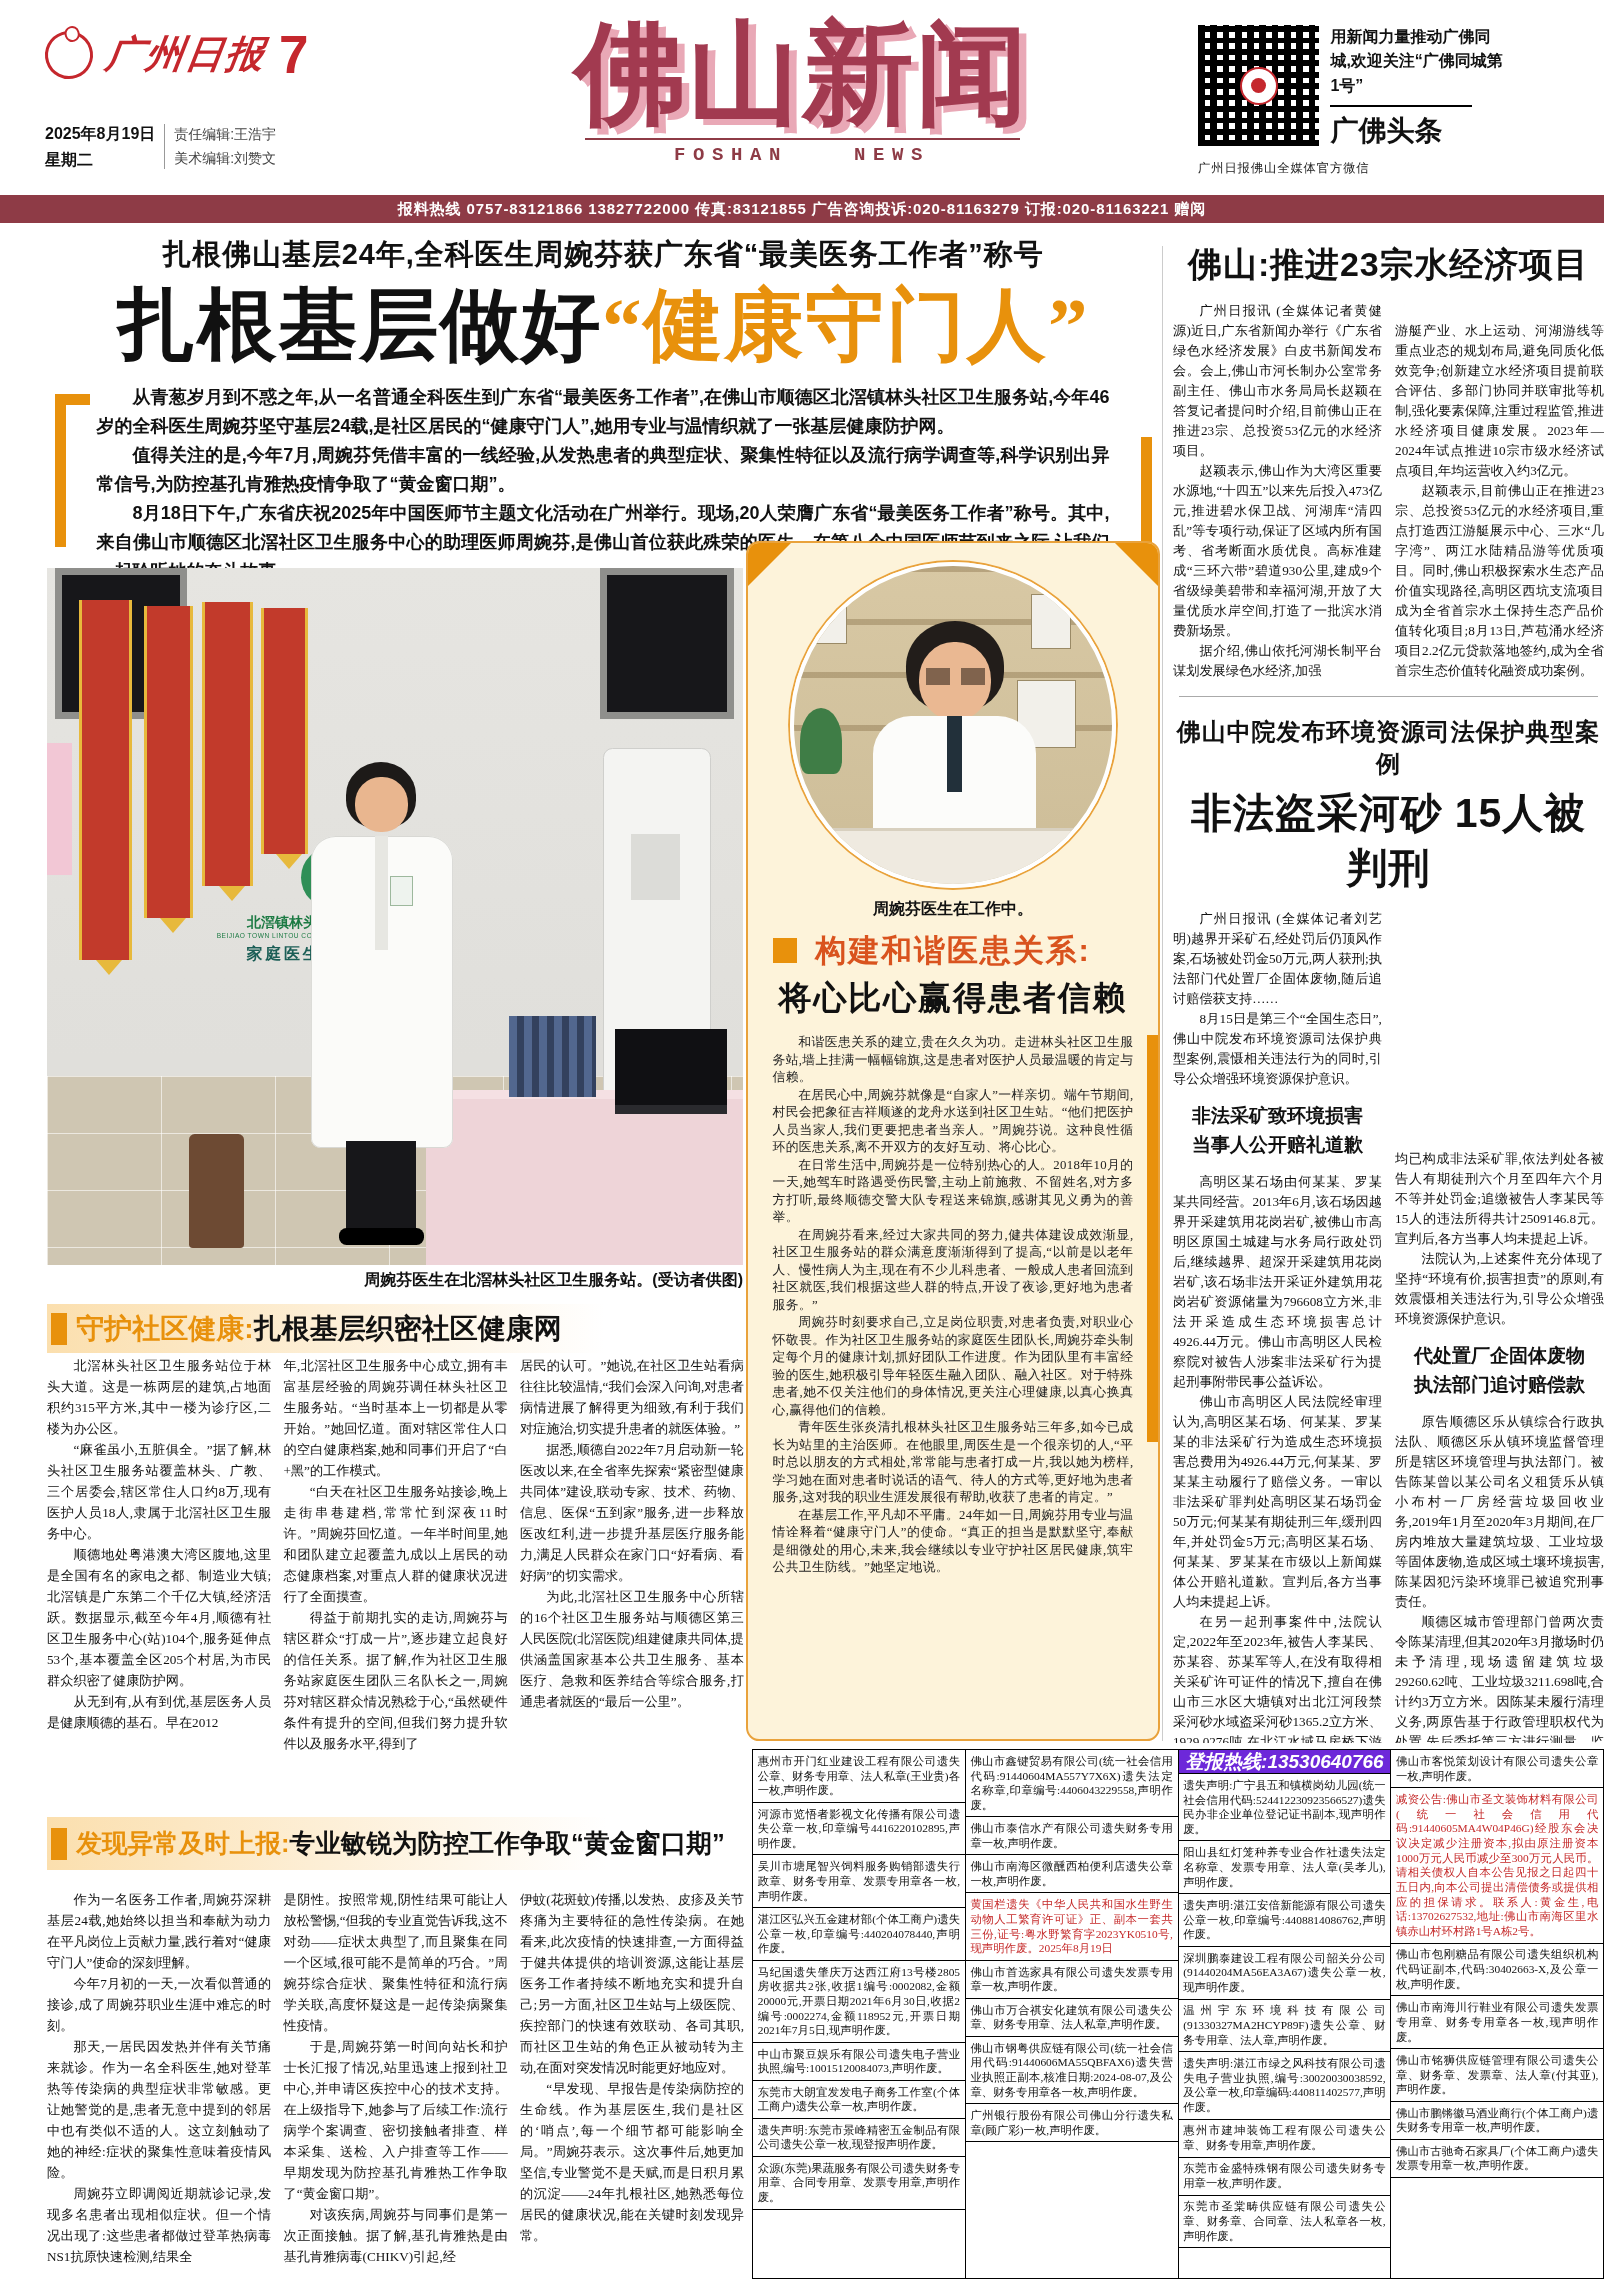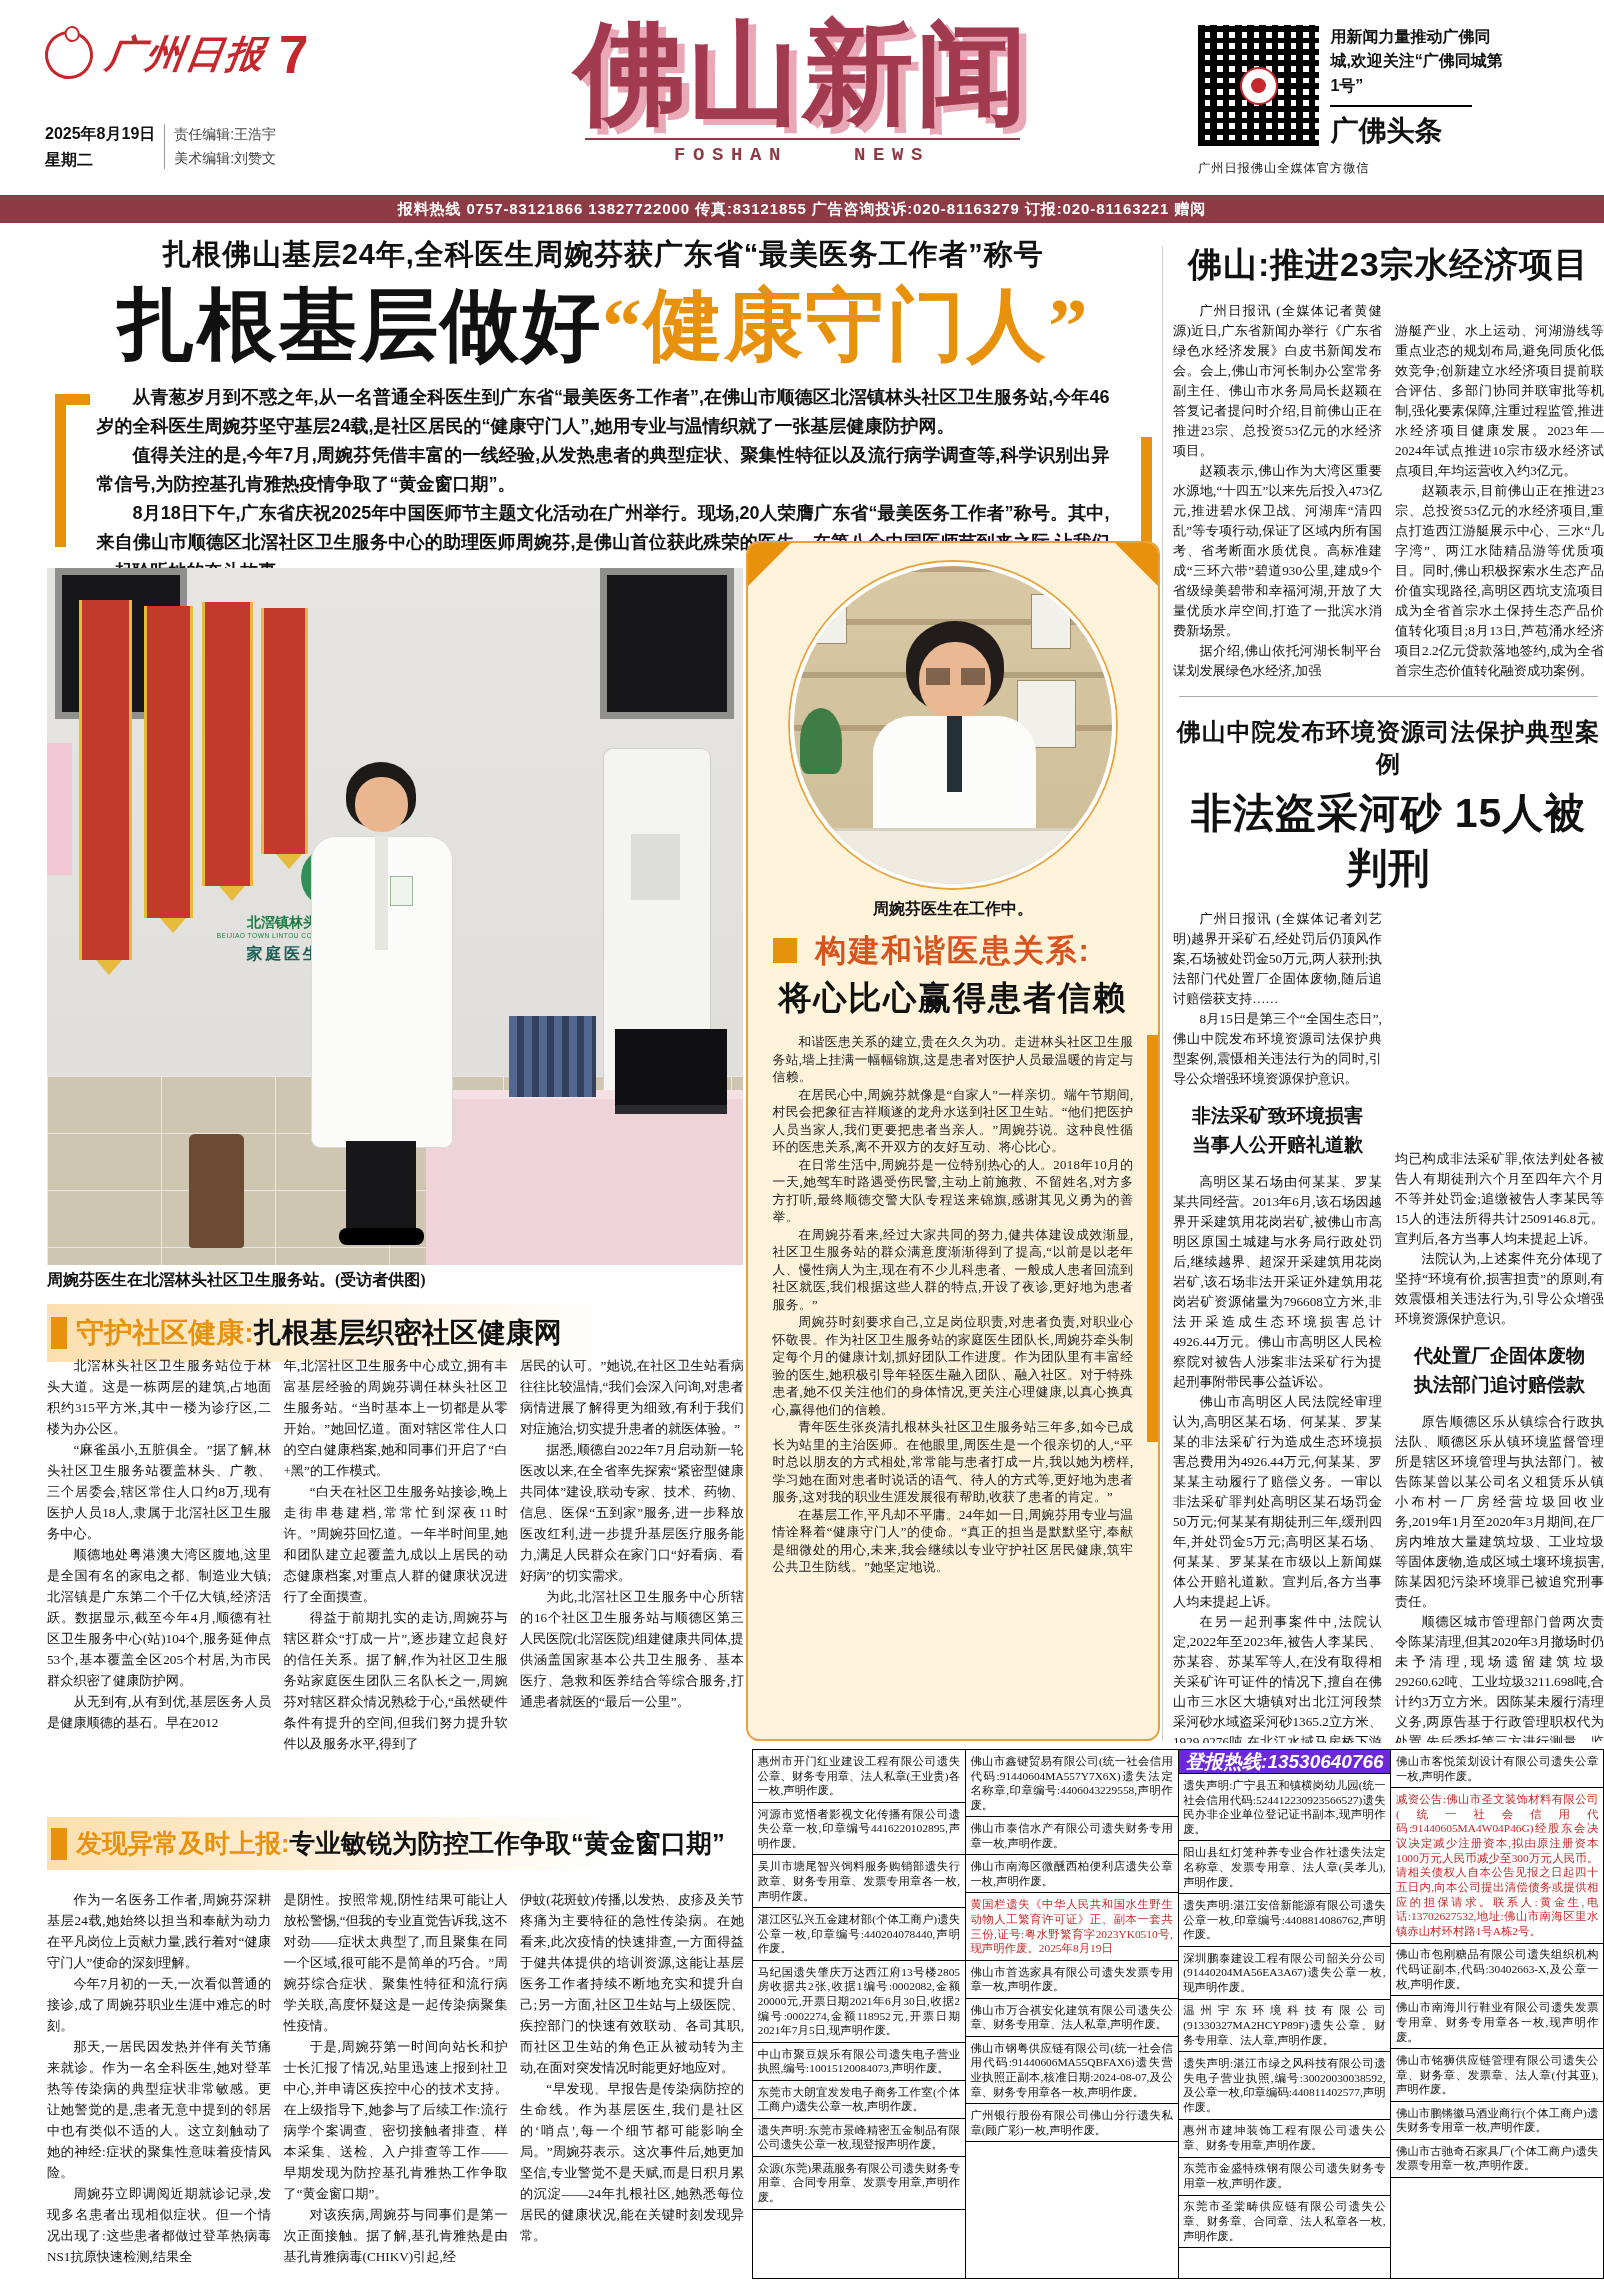--- a/index.html
+++ b/index.html
@@ -71,24 +71,24 @@
   .pm-bin{position:absolute;left:142px;bottom:17px;width:55px;height:114px;background:#6d4a33;border-radius:5.7px 5.7px 3.8px 3.8px;}
   .pm-doc{position:absolute;left:254px;top:194px;width:161px;height:492px;}
   .pm-hair{position:absolute;left:45px;top:0;width:70px;height:66px;background:#1d1a18;border-radius:50% 50% 42% 42%;}
   .pm-face{position:absolute;left:54px;top:15px;width:53px;height:55px;background:#e9b68f;border-radius:48%;}
   .pm-coat{position:absolute;left:9.5px;top:74px;width:142px;height:312px;background:#fbfbf9;border-radius:24.6px 24.6px 9.5px 9.5px;
       box-shadow:inset 0 0 0 0.9px #d8d8d4;}
   .pm-coat::before{content:"";position:absolute;left:64px;top:0;width:13.2px;height:114px;background:#e7e7e2;}
   .pm-badge{position:absolute;left:89px;top:114px;width:21px;height:28px;background:#eef3ee;border:0.9px solid #9db89d;}
   .pm-pants{position:absolute;left:45px;top:379px;width:70px;height:91px;background:#17171a;}
   .pm-shoes{position:absolute;left:38px;top:466px;width:85px;height:17px;background:#000;border-radius:7.6px;}
-  .photo-caption{position:absolute;left:47px;top:1270px;width:696px;
-      font-family:Liberation Serif, serif;font-weight:700;font-size:16px;}
-  
-  .sec-header{position:absolute;left:47px;height:58px;display:flex;align-items:center;
+  .photo-caption{position:absolute;left:47px;top:1270px;width:696px;text-align:right;
+      font-family:Liberation Sans, sans-serif;font-weight:700;font-size:16px;}
+  
+  .sec-header{position:absolute;left:47px;height:49px;display:flex;align-items:center;
       background:linear-gradient(90deg,#fbdfae,rgba(251,223,174,0) 80%);}
   .sec-square{width:16px;height:32px;background:#e8910c;margin:0 9.5px 0 3.8px;flex:0 0 auto;}
   .sec-label{font-family:"Liberation Sans",sans-serif;font-weight:900;color:#e8910c;white-space:nowrap;}
   .sec-title{font-family:"Liberation Sans",sans-serif;font-weight:900;color:#111;white-space:nowrap;}
   #sec1-header{top:1304px;width:697px;}
   #sec1-header .sec-label,#sec1-header .sec-title{font-size:28px;}
   #sec2-header{top:1817px;width:700px;height:53px;}
   #sec2-header .sec-label,#sec2-header .sec-title{font-size:25.6px;}
   .sec-body{position:absolute;left:47px;display:flex;gap:12.3px;overflow:hidden;}
   #sec1-body{top:1355px;width:697px;height:448px;}

